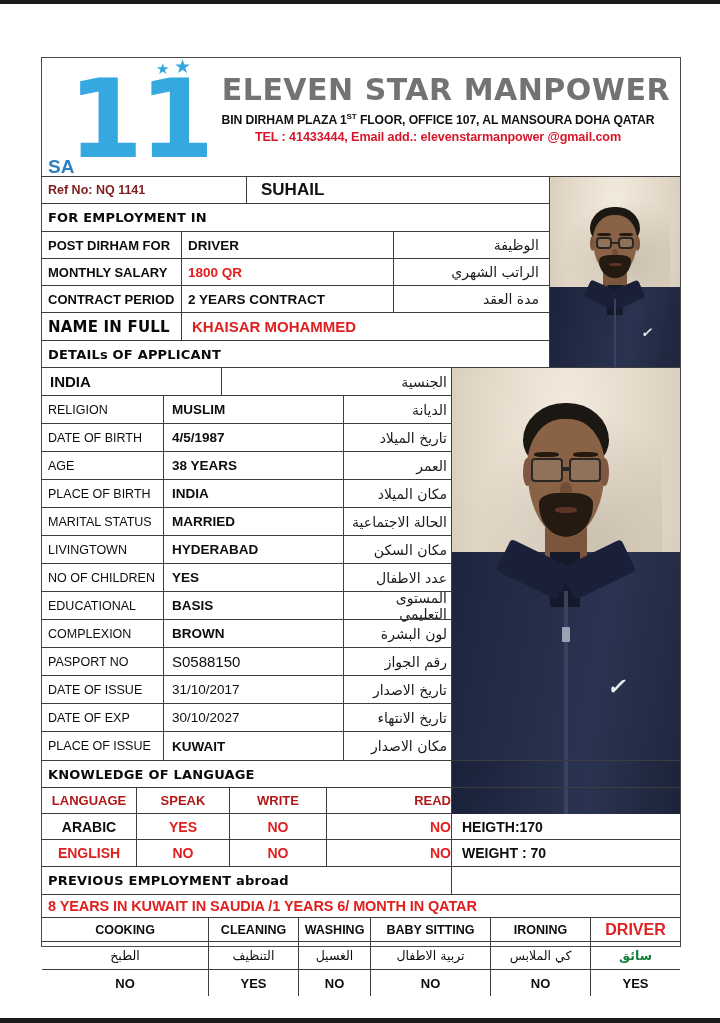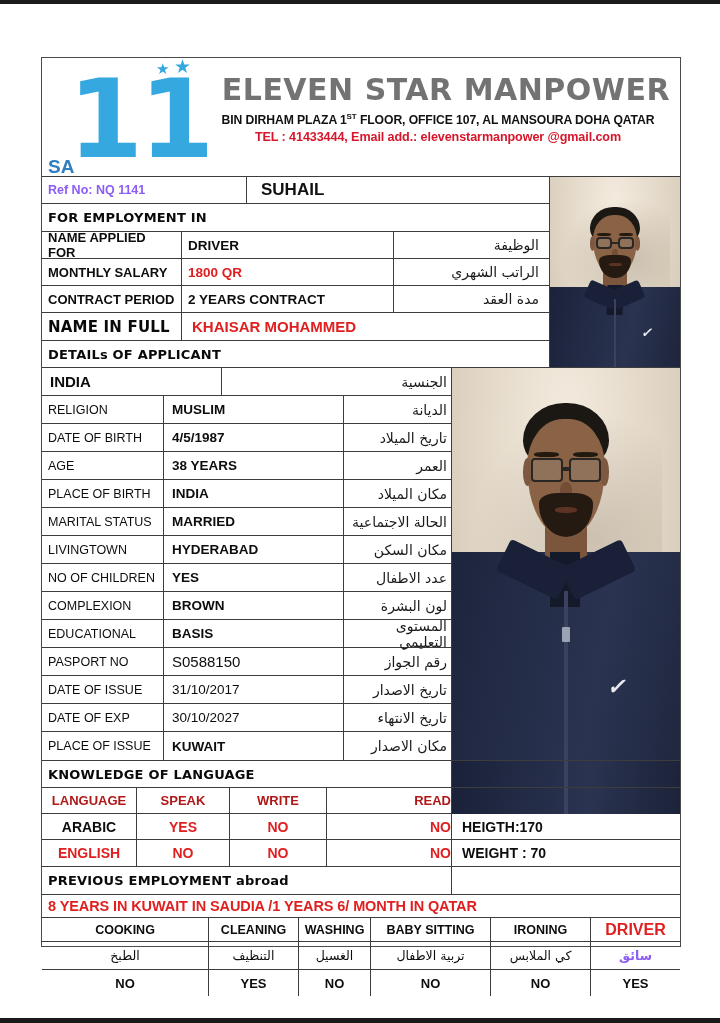--- a/index.html
+++ b/index.html
@@ -78,21 +78,21 @@
     letter-spacing: 0.2px;
   }
 
   
   .upper { display: flex; width: 100%; border-top: 1.5px solid #3d3d3d; }
   .upper-left { width: 507px; }
   .photo-col { width: 131px; border-left: 1px solid #3d3d3d; position: relative; overflow:hidden; }
 
   .ref-row { display:flex; height: 26px; }
   .ref-cell { width: 205px; border-right: 1px solid #3d3d3d; padding-left: 6px; display:flex; align-items:center; }
-  .ref-txt { font-size: 12.5px; font-weight: 700; color: #8b5cf6; }
+  .ref-txt { font-size: 12.5px; font-weight: 700; color: #7f1d1d; }
   .suhail-cell { flex:1; padding-left: 14px; display:flex; align-items:center; }
   .suhail-txt { font-size: 17px; font-weight: 700; color: #111; }
 
   .emp-title-row { height: 28px; border-top: 1px solid #3d3d3d; display:flex; align-items:center; padding-left: 6px; }
 
   .r3 { height: 27px; }
   .c-label { width: 140px; }
   .c-value { width: 212px; }
   .c-ar { flex: 1; }
 
@@ -151,21 +151,21 @@
   .sk-cell { border-right: 1px solid #3d3d3d; display:flex; align-items:center; justify-content:center; }
   .sk-cell:last-child { border-right: none; }
   .skw0 { width: 167px; } .skw1 { width: 90px; } .skw2 { width: 72px; }
   .skw3 { width: 120px; } .skw4 { width: 100px; } .skw5 { flex: 1; }
   .sk-h { height: 24px; }
   .sk-a { height: 28px; }
   .sk-v { height: 26px; }
   .sk-hdr { font-size: 12.5px; font-weight: 700; color: #0d0d0d; }
   .sk-hdr-red { font-size: 16px; font-weight: 700; color: #e02020; }
   .sk-ar { font-size: 12.5px; color: #0d0d0d; direction: rtl; font-family: "DejaVu Sans", sans-serif; }
-  .sk-ar-red { font-size: 12.5px; font-weight:700; color: #8b5cf6; direction: rtl; font-family: "DejaVu Sans", sans-serif; }
+  .sk-ar-red { font-size: 12.5px; font-weight:700; color: #15803d; direction: rtl; font-family: "DejaVu Sans", sans-serif; }
   .sk-val { font-size: 13px; font-weight: 700; color: #0d0d0d; }
 
   
   .portrait { position:absolute; inset:0; background:#e9e0d2; }
   .pt-bgshade { position:absolute; inset:0;
      background: radial-gradient(ellipse at 50% 18%, #f4ece0 0%, #e2d7c6 55%, #cfc4b2 100%); }
   .pt-shadow { position:absolute; left:8%; top:10%; width:84%; height:60%;
      background: radial-gradient(ellipse at 62% 55%, rgba(120,105,85,0.28) 0%, rgba(120,105,85,0) 68%); }
   .pt-hair { position:absolute; border-radius:48% 48% 40% 40% / 56% 56% 44% 44%; background:#1b1713; }
   .pt-face { position:absolute; border-radius:46% 46% 48% 48% / 40% 40% 60% 60%; background:#8a6246; }
@@ -220,21 +220,21 @@
             <span class="suhail-txt">SUHAIL</span>
           </div>
         </div>
 
         <div class="emp-title-row">
           <span class="section-title">FOR EMPLOYMENT IN</span>
         </div>
 
         <div class="row r3">
           <div class="cell c-label">
-              <span class="lbl-b">NAME APPLIED FOR</span>
+              <span class="lbl-b">POST DIRHAM FOR</span>
             </div>
           <div class="cell c-value">
               <span class="val-b">DRIVER</span>
             </div>
           <div class="cell c-ar">
               <span class="ar">الوظيفة</span>
             </div>
         </div>
 
         <div class="row r3">
@@ -394,39 +394,39 @@
             <div class="d-val">
               <span class="val-b">YES</span>
             </div>
             <div class="d-ar">
               <span class="ar">عدد الاطفال</span>
             </div>
           </div>
 
         <div class="d-row">
             <div class="d-lbl">
+              <span class="lbl">EDUCATIONAL</span>
+            </div>
+            <div class="d-val">
+              <span class="val-b">BASIS</span>
+            </div>
+            <div class="d-ar">
+              <span class="ar">المستوى التعليمي</span>
+            </div>
+          </div>
+
+        <div class="d-row">
+            <div class="d-lbl">
               <span class="lbl">COMPLEXION</span>
             </div>
             <div class="d-val">
               <span class="val-b">BROWN</span>
             </div>
             <div class="d-ar">
               <span class="ar">لون البشرة</span>
-            </div>
-          </div>
-
-        <div class="d-row">
-            <div class="d-lbl">
-              <span class="lbl">EDUCATIONAL</span>
-            </div>
-            <div class="d-val">
-              <span class="val-b">BASIS</span>
-            </div>
-            <div class="d-ar">
-              <span class="ar">المستوى التعليمي</span>
             </div>
           </div>
 
         <div class="d-row">
             <div class="d-lbl">
               <span class="lbl">PASPORT NO</span>
             </div>
             <div class="d-val">
               <span class="val-n" style="font-size:15px">S0588150</span>
             </div>

